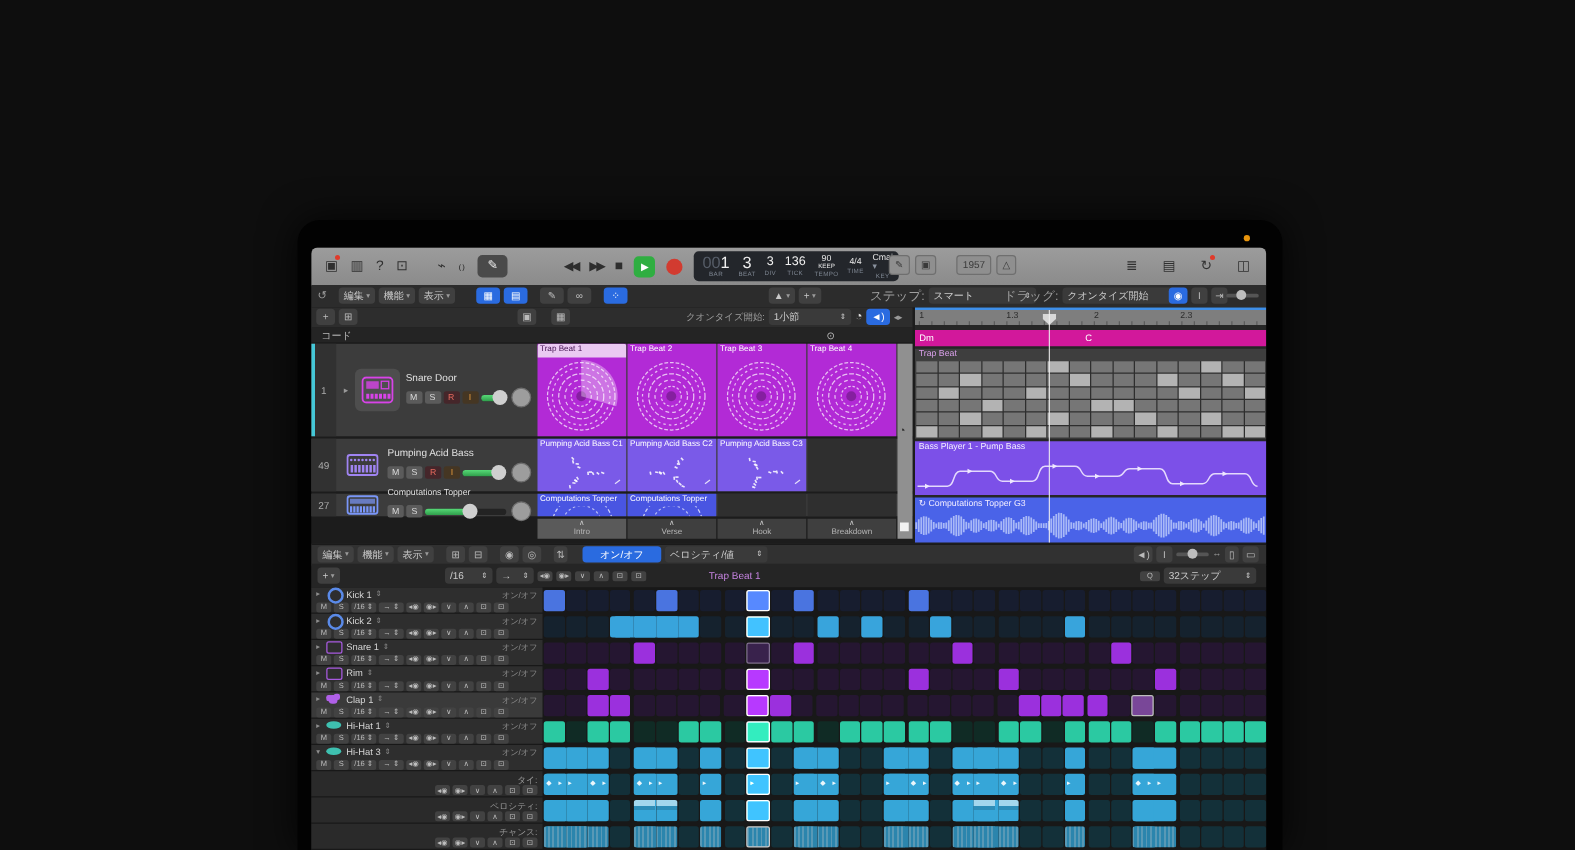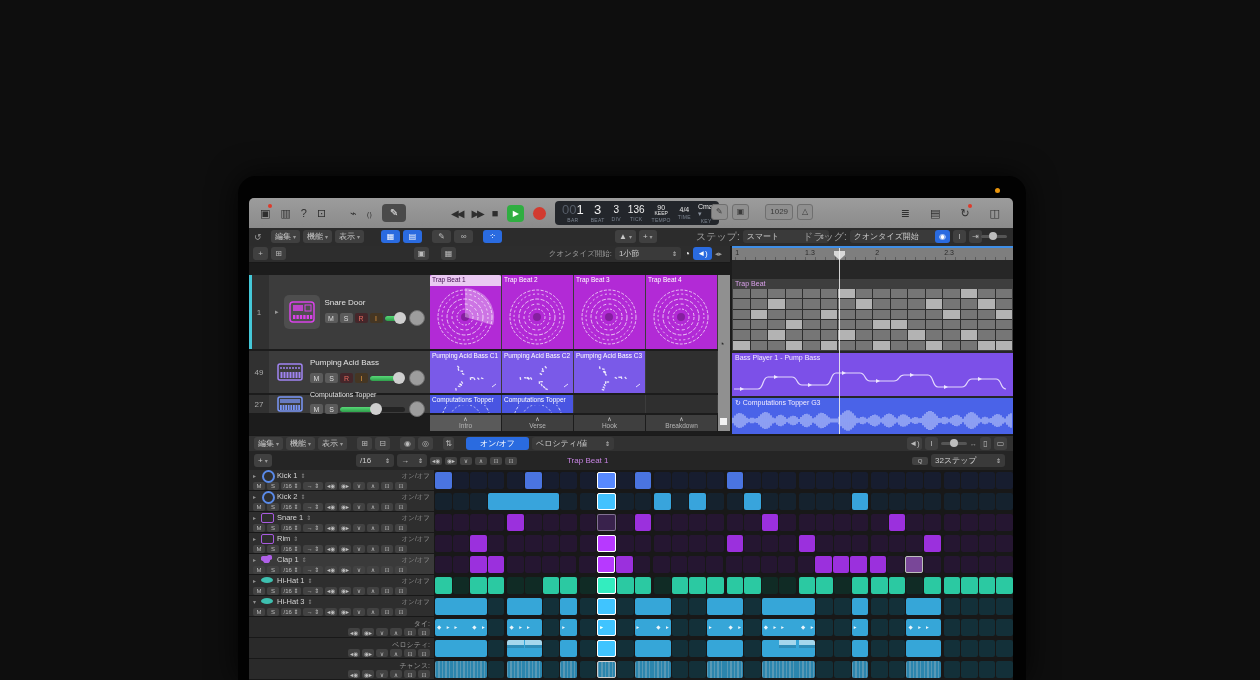--- a/index.html
+++ b/index.html
@@ -184,21 +184,21 @@
             </span>
         <span class="lcd-seg">
               <span class="lcd-small"><span>Cmaj</span> <span style="color:#8a929e">▾</span></span>
               <span class="lcd-lab">KEY</span>
             </span>
       </div>
       <div id="postlcd" class="abs">
         <span class="mini-gray">✎</span>
         <span class="mini-gray">▣</span>
         <span style="width:8px"></span>
-        <span class="mini-gray">1029</span>
+        <span class="mini-gray">1957</span>
         <span class="mini-gray">△</span>
       </div>
       <div id="rticons" class="abs">
             <span class="tb-ico">≣</span>
             <span class="tb-ico">▤</span>
             <span class="tb-ico">↻<span class="red-dot"></span></span>
             <span class="tb-ico">◫</span>
           </div>
     </div>
 
@@ -278,20 +278,24 @@
       <div class="b2" style="right:8px;top:1px;position:absolute">
         <span style="font-size:7.5px;color:#9e9e9e">クオンタイズ開始:</span>
         <span class="field" style="width:58px;justify-content:space-between">
               <span>1小節</span>
               <span class="car" style="font-size:6px">⇕</span>
             </span>
         <span style="font-size:10px;color:#ddd">◔</span>
         <span class="seg on" style="width:19px">◄)</span>
         <span style="font-size:7px;color:#9a9a9a">◂▸</span>
       </div>
+    </div>
+    <div id="chordrow" class="abs">
+      <span>コード</span>
+      <span style="position:absolute;right:62px;color:#bbb;font-size:8px">⊙</span>
     </div>
 
     <div id="lltracks" class="abs">
           <div class="ll-row" style="height: 74px;">
             <div class="ll-num">1</div>
             <div style="position: absolute; left: 0px; top: 0px; width: 3px; height: 100%; background: rgb(69, 200, 216);"></div>
             <div class="ll-head">
               <div style="display: flex; align-items: center; height: 100%; gap: 5px; padding-left: 6px;">
                 <span style="color: rgb(153, 153, 153); font-size: 7px;">▸</span>
                 <div class="inst-card">
@@ -584,20 +588,24 @@
             <span class="rtick" style="left: 203px;"></span>
             <span class="rtick" style="left: 213px;"></span>
             <span class="rtick" style="left: 223px;"></span>
             <span class="rtick" style="left: 233px;"></span>
             <span class="rtick" style="left: 243px;"></span>
             <span class="rtick" style="left: 253px;"></span>
             <span class="rtick" style="left: 263px;"></span>
             <span class="rtick" style="left: 273px;"></span>
           </div>
       <div id="phmark"></div>
+      <div id="chordbar">
+            <span style="position: absolute; left: 3.372px; top: 2px;">Dm</span>
+            <span style="position: absolute; left: 136.285px; top: 2px;">C</span>
+          </div>
       <div id="regDrums">
         <div class="rlab">Trap Beat</div>
         <div id="dgrid" style="grid-template-columns: repeat(16, 1fr); grid-template-rows: repeat(6, 1fr);">
               <i></i>
               <i></i>
               <i></i>
               <i></i>
               <i></i>
               <i></i>
               <i class="hl"></i>

